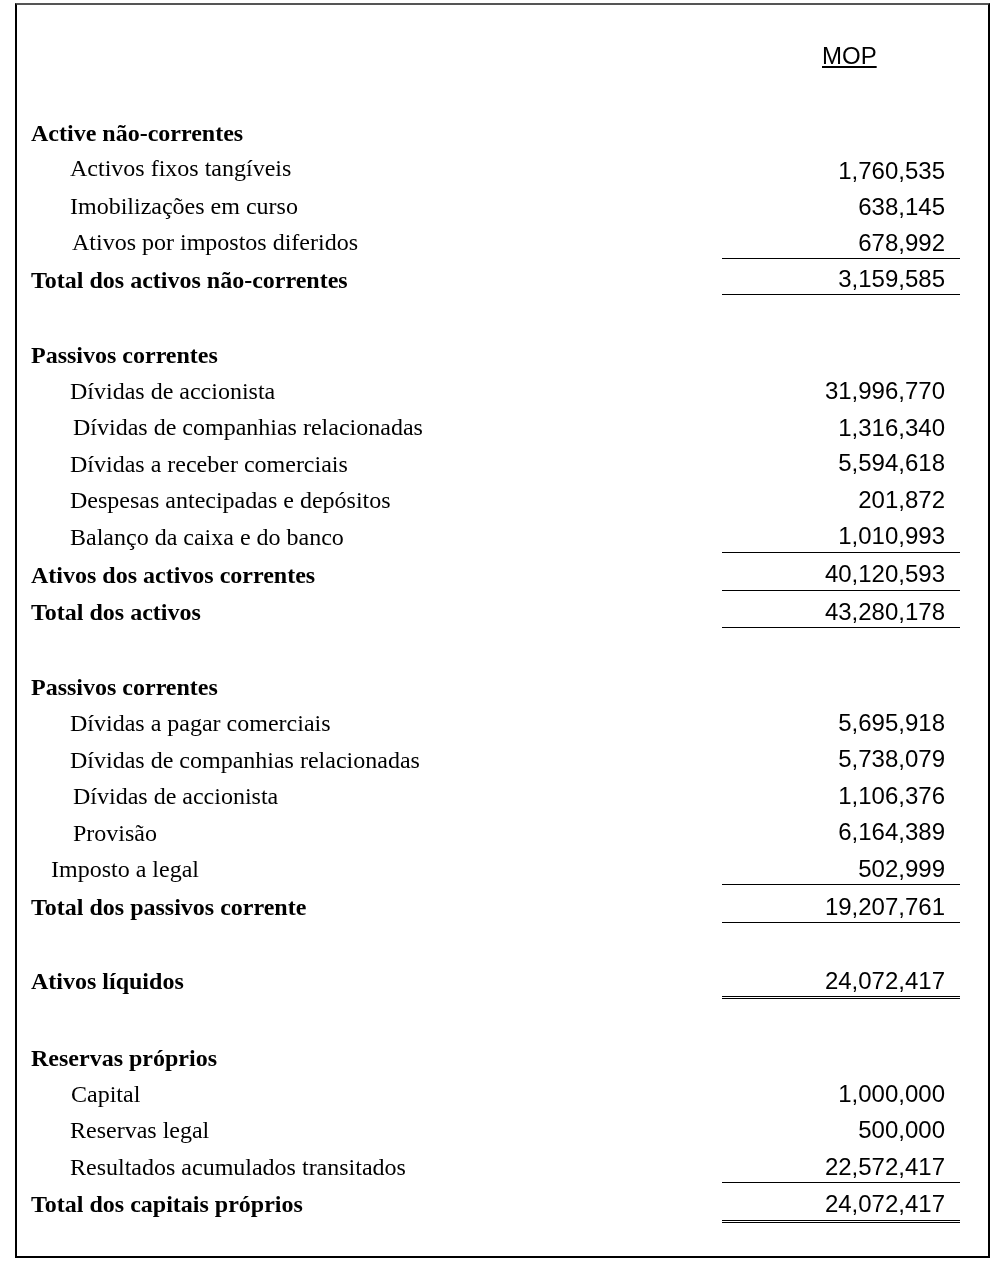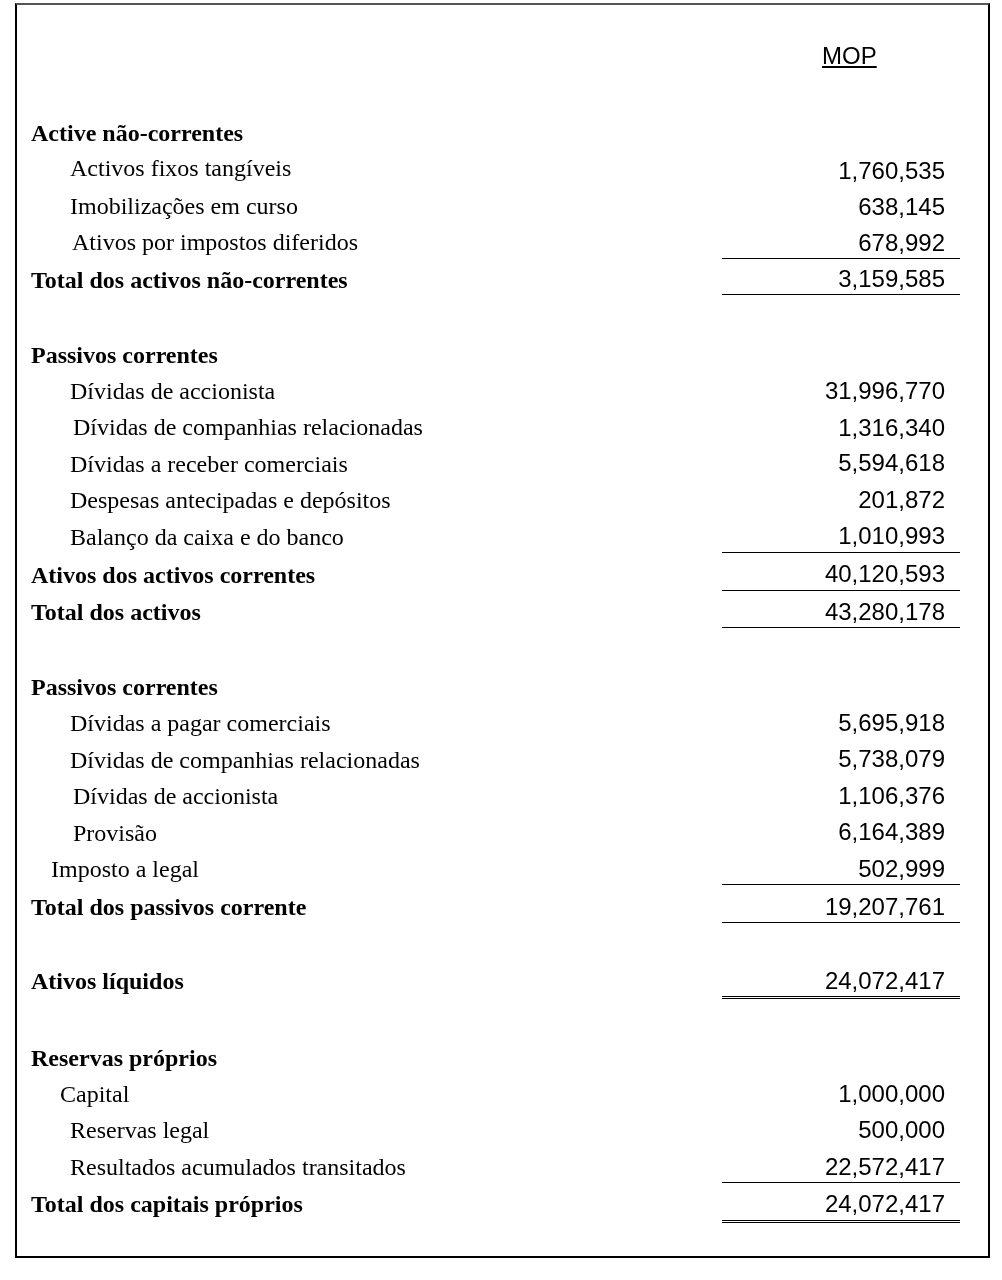--- a/index.html
+++ b/index.html
@@ -79,21 +79,21 @@
 <div class="rule" style="top:884px"></div>
 <div class="label bold" style="left:31px;top:892px">Total dos passivos corrente</div>
 <div class="value" style="top:892px">19,207,761</div>
 <div class="rule" style="top:922px"></div>
 
 <div class="label bold" style="left:31px;top:966px">Ativos líquidos</div>
 <div class="value" style="top:966px">24,072,417</div>
 <div class="rule double" style="top:996px"></div>
 
 <div class="label bold" style="left:31px;top:1043px">Reservas próprios</div>
-<div class="label" style="left:60px;top:1079px">Capital</div>
+<div class="label" style="left:71px;top:1079px">Capital</div>
 <div class="value" style="top:1079px">1,000,000</div>
 <div class="label" style="left:70px;top:1115px">Reservas legal</div>
 <div class="value" style="top:1115px">500,000</div>
 <div class="label" style="left:70px;top:1152px">Resultados acumulados transitados</div>
 <div class="value" style="top:1152px">22,572,417</div>
 <div class="rule" style="top:1182px"></div>
 <div class="label bold" style="left:31px;top:1189px">Total dos capitais próprios</div>
 <div class="value" style="top:1189px">24,072,417</div>
 <div class="rule double" style="top:1220px"></div>
 

